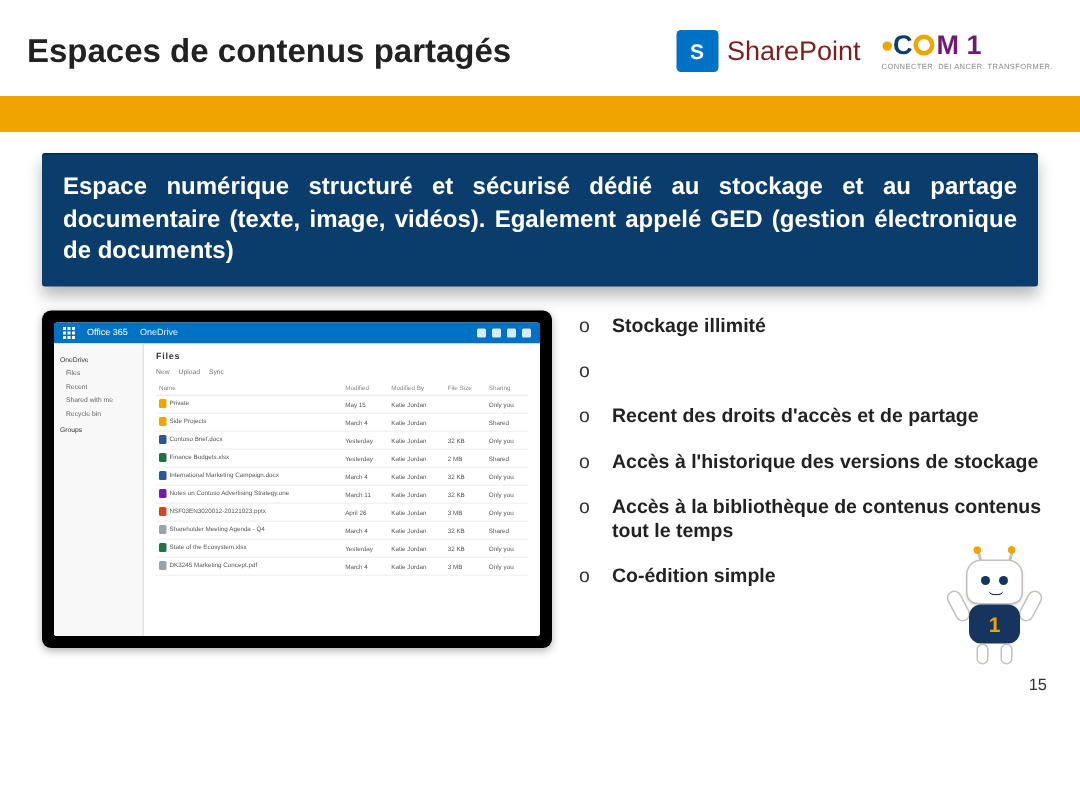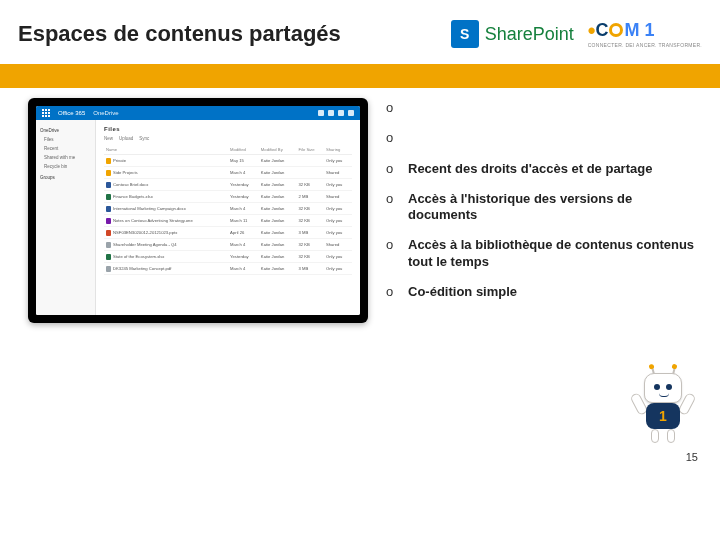--- a/index.html
+++ b/index.html
@@ -6,27 +6,27 @@
   html, body { width: 720px; height: 540px; font-family: "Segoe UI", Arial, sans-serif; background: #fff; color: #222; }
   .slide { width: 720px; height: 471px; position: relative; }
 
   
   .header { height: 64px; padding: 10px 18px 6px 18px; display: flex; align-items: center; justify-content: space-between; }
   .header-title { font-size: 22px; font-weight: 600; color: #222; }
   .header-logos { display: flex; align-items: center; gap: 14px; }
   .sp-logo { display: flex; align-items: center; gap: 6px; }
   .sp-icon { width: 28px; height: 28px; background: #0072c6; border-radius: 3px; position: relative; color: #fff; font-weight: 700; font-size: 14px; display: flex; align-items: center; justify-content: center; }
   .sp-icon::after { content: ""; position: absolute; right: -6px; top: 4px; width: 12px; height: 20px; background: #9ecbe8; border-radius: 2px; z-index: -1; }
-  .sp-text { font-size: 18px; color: #15803d; }
+  .sp-text { font-size: 18px; color: #7f1d1d; }
   .com1-logo { display: flex; flex-direction: column; align-items: flex-start; }
   .com1-main { font-size: 18px; font-weight: 700; }
   .com1-dot { color: #f0a400; font-size: 22px; line-height: 0; vertical-align: middle; }
   .com1-c { color: #0a3d6b; }
   .com1-o { display: inline-block; width: 14px; height: 14px; border: 3px solid #f0a400; border-radius: 50%; vertical-align: middle; margin: 0 1px; position: relative; top: -1px; }
-  .com1-m1 { color: #3b82f6; }
+  .com1-m1 { color: #701a75; }
   .com1-tag { font-size: 5px; color: #888; letter-spacing: .3px; margin-top: 1px; }
 
   .gold-bar { height: 24px; background: #f0a400; width: 100%; }
 
   
   .intro-wrap { padding: 14px 28px 6px 28px; }
   .intro-box { background: #0a3d6b; color: #fff; border-radius: 2px; padding: 12px 14px; font-size: 16px; font-weight: 700; line-height: 1.35; box-shadow: 0 6px 10px rgba(0,0,0,.28), 0 1px 0 rgba(0,0,0,.3) inset; text-align: justify; }
 
   
   .body { display: flex; padding: 10px 18px 0 28px; gap: 18px; }
@@ -106,20 +106,23 @@
         <div class="com1-main">
           <span class="com1-dot">•</span><span class="com1-c">C</span><span class="com1-o"></span><span class="com1-m1">M 1</span>
         </div>
         <div class="com1-tag">CONNECTER. DEI ANCER. TRANSFORMER.</div>
       </div>
     </div>
   </div>
 
   <div class="gold-bar"></div>
 
+  <div class="intro-wrap">
+    <div class="intro-box">Espace numérique structuré et sécurisé dédié au stockage et au partage documentaire (texte, image, vidéos). Egalement appelé GED (gestion électronique de documents)</div>
+  </div>
 
   <div class="body">
 
     <div class="device">
       <div class="screen">
         <div class="topbar">
           <div class="waffle">
               <span></span>
               <span></span>
               <span></span>
@@ -241,31 +244,32 @@
             </table>
           </div>
         </div>
       </div>
     </div>
 
     <div class="bullets">
       <ul id="bullet-ul">
           <li>
             <span class="mark">o</span>
+            <span class="txt ">Stockage illimité</span>
           </li>
           <li>
             <span class="mark">o</span>
           </li>
           <li>
             <span class="mark">o</span>
             <span class="txt ">Recent des droits d'accès et de partage</span>
           </li>
           <li>
             <span class="mark">o</span>
-            <span class="txt ">Accès à l'historique des versions de documents</span>
+            <span class="txt ">Accès à l'historique des versions de stockage</span>
           </li>
           <li>
             <span class="mark">o</span>
             <span class="txt ">Accès à la bibliothèque de contenus contenus tout le temps</span>
           </li>
           <li>
             <span class="mark">o</span>
             <span class="txt normal">Co-édition simple</span>
           </li>
         </ul>

